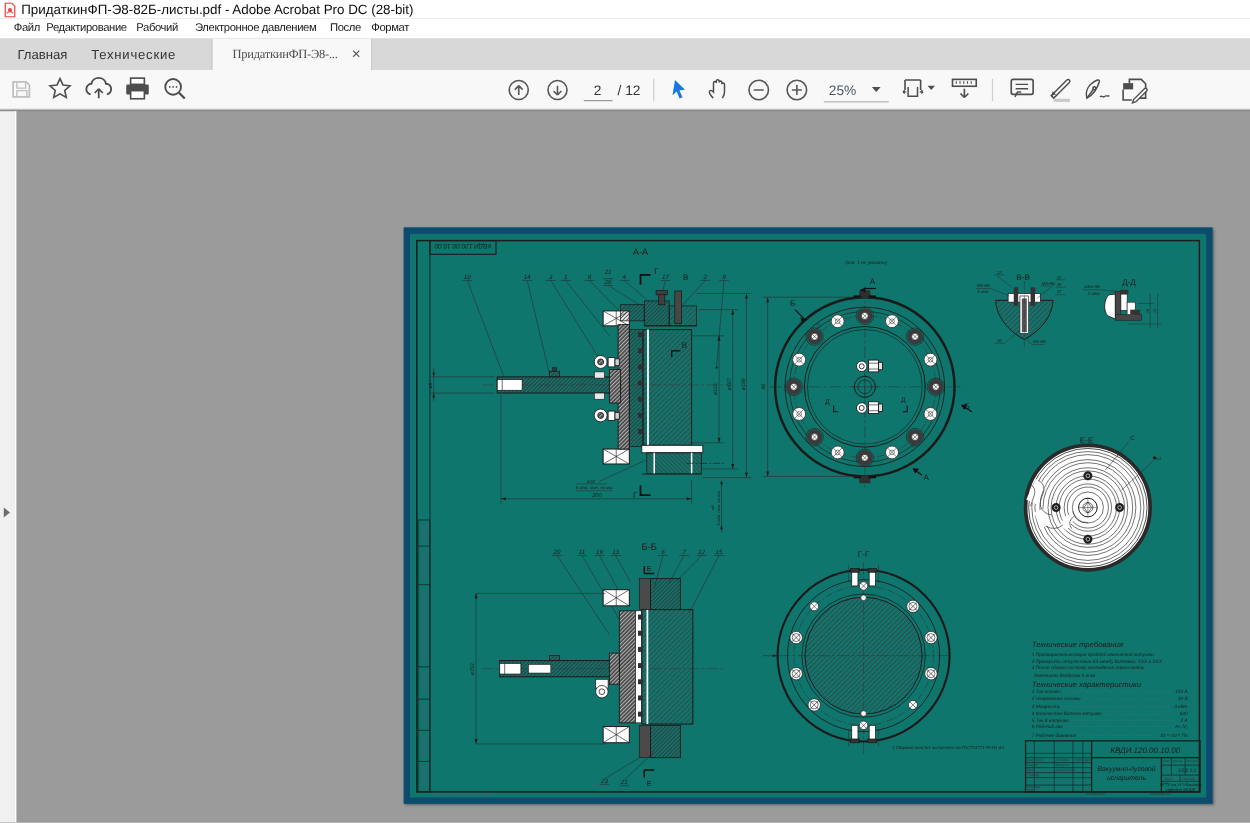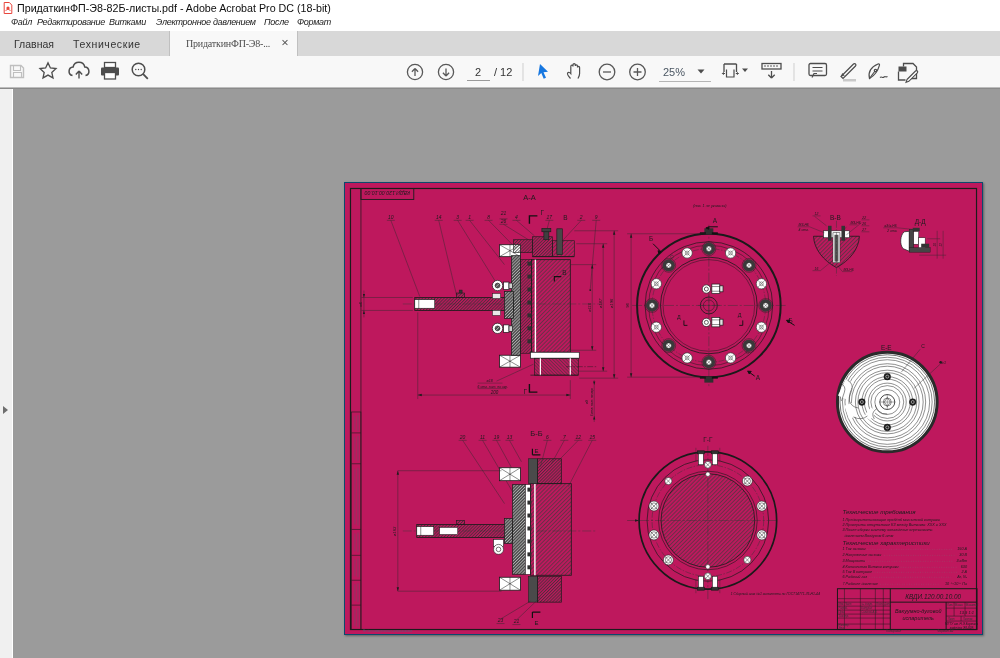--- a/index.html
+++ b/index.html
@@ -1,46 +1,46 @@
 <!DOCTYPE html>
 <html><head>
 <meta charset="utf-8">
 <style>
   html,body{margin:0;padding:0;}
   #win{position:relative;width:1000px;height:658px;background:#9b9b9b;font-family:"Liberation Sans",sans-serif;overflow:hidden;}
   .abs{position:absolute;}
   #titlebar{left:0;top:0;width:1000px;height:15px;background:#fff;}
   #titletext{left:17px;top:2px;font-size:10.7px;color:#0e0e0e;}
   #menubar{left:0;top:15px;width:1000px;height:16px;background:#fff;}
-  .menu{top:17px;font-size:9px;letter-spacing:-0.3px;color:#1a1a1a;font-style:italic;}
+  .menu{top:17px;font-size:9px;letter-spacing:-0.3px;color:#1a1a1a;}
   #tabbar{left:0;top:31px;width:1000px;height:25px;background:#d8d8d8;}
   .tabtxt{top:38px;font-size:10.5px;color:#333;}
   #activetab{left:169px;top:31px;width:127px;height:25px;background:#f8f8f8;border-left:1px solid #c0c0c0;border-right:1px solid #c0c0c0;}
   #doctab{left:186px;top:38px;font-size:10px;letter-spacing:-0.2px;color:#4d4d4d;font-family:Liberation Serif, serif;}
   #tabx{left:281px;top:37px;font-size:9.5px;color:#595959;}
   #toolbar{left:0;top:56px;width:1000px;height:31px;background:#f8f8f8;border-bottom:1px solid #bdbdbd;}
   #tbsep{left:0;top:88px;width:1000px;height:1px;background:#8a8a8a;}
   #leftstrip{left:0;top:89px;width:12px;height:569px;background:#f0f0f0;border-right:1px solid #ffffff;}
   #larrow{left:3px;top:406px;width:0;height:0;border-left:5px solid #6e6e6e;border-top:4px solid transparent;border-bottom:4px solid transparent;}
-  #page{left:344px;top:182px;width:637px;height:451px;background:#be185d;border:1px solid #0c4a6e;box-shadow:1px 1px 2px rgba(50,50,50,.55);}
+  #page{left:323px;top:182px;width:637px;height:451px;background:#0f766e;border:5px solid #0c4a6e;box-shadow:1px 1px 2px rgba(50,50,50,.55);}
 </style>
 </head>
 <body>
 <div id="win">
   <div class="abs" id="titlebar"></div>
   <svg class="abs" style="left:3px;top:2px" width="10" height="12" viewBox="0 0 10 12">
     <path d="M1.2 0.5 h5.2 l2.4 2.6 v8.4 h-7.6 z" fill="#fff" stroke="#e8453c" stroke-width="1"></path>
     <circle cx="5" cy="6" r="1.6" fill="#e8453c"></circle>
       <path d="M2.5 8.5 q2.5-2.5 5 0" stroke="#e8453c" stroke-width="0.9" fill="none"></path>
   </svg>
-  <div class="abs" id="titletext">ПридаткинФП-Э8-82Б-листы.pdf - Adobe Acrobat Pro DC (18-bit)</div>
+  <div class="abs" id="titletext">ПридаткинФП-Э8-82Б-листы.pdf - Adobe Acrobat Pro DC (28-bit)</div>
   <div class="abs" id="menubar"></div>
   <div class="abs menu" style="left:11px">Файл</div>
   <div class="abs menu" style="left:37px">Редактирование</div>
-  <div class="abs menu" style="left:109px">Витками</div>
+  <div class="abs menu" style="left:109px">Рабочий</div>
   <div class="abs menu" style="left:156px">Электронное давлением</div>
   <div class="abs menu" style="left:264px">После</div>
   <div class="abs menu" style="left:297px">Формат</div>
   <div class="abs" id="tabbar"></div>
   <div class="abs" id="activetab"></div>
   <div class="abs tabtxt" style="left:14px">Главная</div>
   <div class="abs tabtxt" style="left:73px;letter-spacing:0.6px">Технические</div>
   <div class="abs" id="doctab">ПридаткинФП-Э8-...</div>
   <div class="abs" id="tabx">✕</div>
   <div class="abs" id="toolbar"></div>

